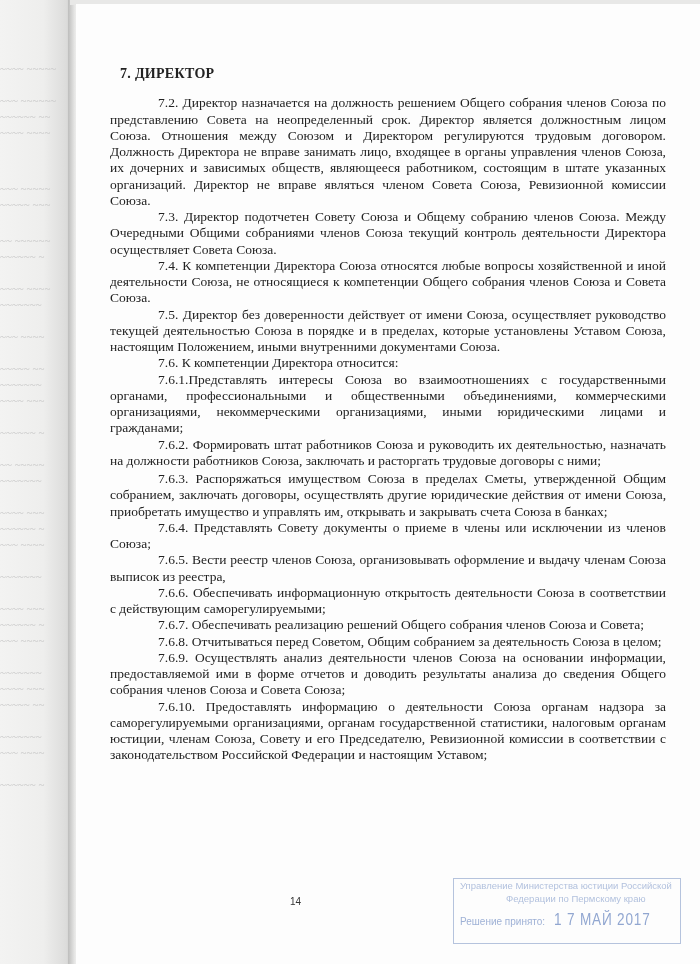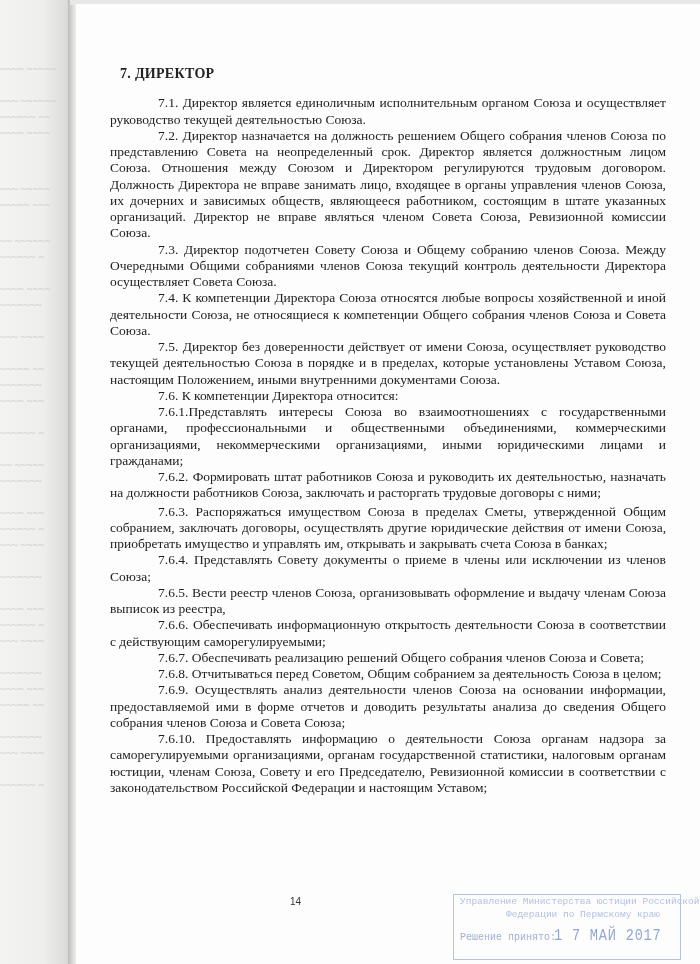--- a/index.html
+++ b/index.html
@@ -6,21 +6,21 @@
   body { width:700px; height:964px; overflow:hidden; background:#f4f4f3; position:relative; font-family:"Liberation Serif","DejaVu Serif",serif; }
   .left-page { position:absolute; left:0; top:0; width:72px; height:964px; background:linear-gradient(to right,#f3f3f2 0%,#eeeeed 60%,#dcdcdb 92%,#c9c9c8 100%); overflow:hidden; }
   .bleed { position:absolute; left:0; font-size:11px; color:#c6c6c6; line-height:16px; white-space:nowrap; filter:blur(0.4px); }
   .binding-shadow { position:absolute; left:68px; top:0; width:14px; height:964px; background:linear-gradient(to right,#bdbdbc,#e9e9e8 50%,#fbfbfb); }
   .page { position:absolute; left:76px; top:4px; width:624px; height:960px; background:#fdfdfd; }
   .page-top { position:absolute; left:70px; top:0; width:630px; height:5px; background:#e8e8e7; }
   .content { position:absolute; left:34px; top:62px; width:556px; color:#222; font-size:13.5px; line-height:16.25px; }
   .title { text-align:left; font-weight:bold; font-size:14px; letter-spacing:0.3px; margin:0 0 13px 10px; color:#222; }
   p { margin:0; text-align:justify; text-indent:48px; }
   .page-num { position:absolute; left:290px; top:896px; font-family:"Liberation Sans","DejaVu Sans",sans-serif; font-size:10px; color:#333; }
-  .stamp { position:absolute; left:453px; top:878px; width:226px; height:64px; border:1px solid #a9b9d8; color:#9fb2d6; font-family:Liberation Mono, monospace; opacity:0.85;margin-top:16px; }
+  .stamp { position:absolute; left:453px; top:878px; width:226px; height:64px; border:1px solid #a9b9d8; color:#9fb2d6; font-family:Liberation Sans, sans-serif; opacity:0.85; }
   .stamp .l1 { position:absolute; left:6px; top:1px; font-size:9.5px; white-space:nowrap; color:#a4b6d8; }
   .stamp .l2 { position:absolute; left:52px; top:14px; font-size:9.5px; white-space:nowrap; color:#a4b6d8; }
   .stamp .l3 { position:absolute; left:6px; top:37px; font-size:10px; white-space:nowrap; color:#8ea4cf; }
   .stamp .date { position:absolute; left:100px; top:31px; font-size:17px; letter-spacing:1px; white-space:nowrap; color:#7f98c9; transform:scaleX(0.8); transform-origin:left; }
 </style>
 </head>
 <body>
 
 <div class="left-page">
   <div class="bleed" style="top:60px">~~~~ ~~~~~</div>
@@ -53,21 +53,20 @@
   <div class="bleed" style="top:728px">~~~~~~~</div>
   <div class="bleed" style="top:744px">~~~ ~~~~</div>
   <div class="bleed" style="top:776px">~~~~~~ ~</div>
 </div>
 <div class="binding-shadow"></div>
 <div class="page-top"></div>
 
 <div class="page">
   <div class="content">
     <div class="title">7.  ДИРЕКТОР</div>
-    <p>7.1. Директор является единоличным исполнительным органом Союза и осуществляет руководство текущей деятельностью Союза.</p>
     <p>7.2. Директор назначается на должность решением Общего собрания членов Союза по представлению Совета на неопределенный срок.  Директор является должностным лицом Союза. Отношения между Союзом и Директором регулируются трудовым договором. Должность Директора не вправе занимать лицо, входящее в органы управления членов Союза, их дочерних и зависимых обществ, являющееся работником, состоящим в штате указанных организаций. Директор не вправе являться членом Совета Союза, Ревизионной комиссии Союза.</p>
     <p>7.3. Директор подотчетен Совету Союза и Общему собранию членов Союза. Между Очередными Общими собраниями членов Союза текущий контроль деятельности Директора осуществляет Совета Союза.</p>
     <p>7.4. К компетенции Директора Союза относятся любые вопросы хозяйственной и иной деятельности Союза, не относящиеся к компетенции Общего собрания членов Союза и Совета Союза.</p>
     <p>7.5. Директор без доверенности действует от имени Союза, осуществляет руководство текущей деятельностью Союза в порядке и в пределах, которые установлены Уставом Союза, настоящим Положением, иными внутренними документами Союза.</p>
     <p>7.6. К компетенции Директора относится:</p>
     <p>7.6.1.Представлять интересы Союза во взаимоотношениях с государственными органами, профессиональными и общественными объединениями, коммерческими организациями, некоммерческими организациями, иными юридическими лицами и гражданами;</p>
     <p style="margin-bottom:2px">7.6.2. Формировать штат работников Союза и руководить их деятельностью, назначать на должности работников Союза, заключать и расторгать трудовые договоры с ними;</p>
     <p>7.6.3. Распоряжаться имуществом  Союза в пределах Сметы, утвержденной Общим собранием, заключать договоры, осуществлять другие юридические действия от имени Союза, приобретать имущество и управлять им, открывать и закрывать счета Союза в банках;</p>
     <p>7.6.4. Представлять Совету документы о приеме в члены или исключении из членов Союза;</p>
     <p>7.6.5. Вести реестр членов Союза, организовывать оформление и выдачу членам Союза выписок из реестра,</p>

